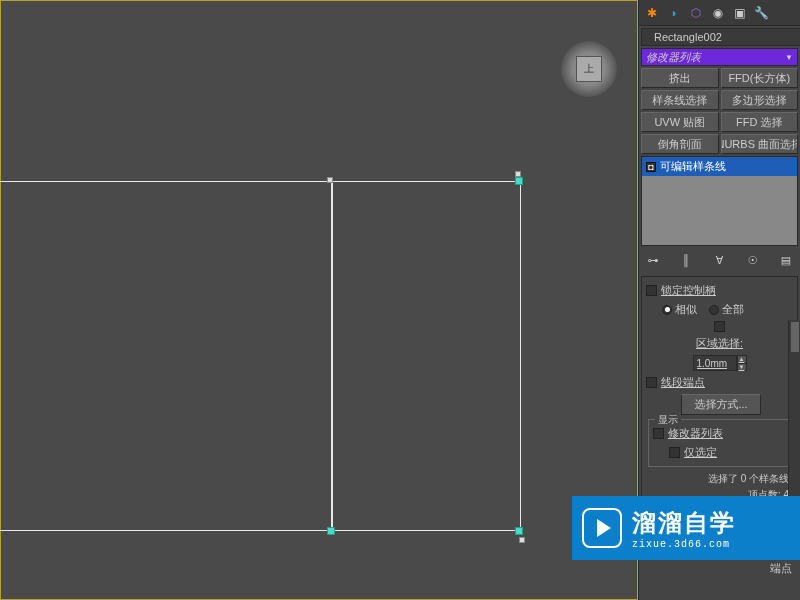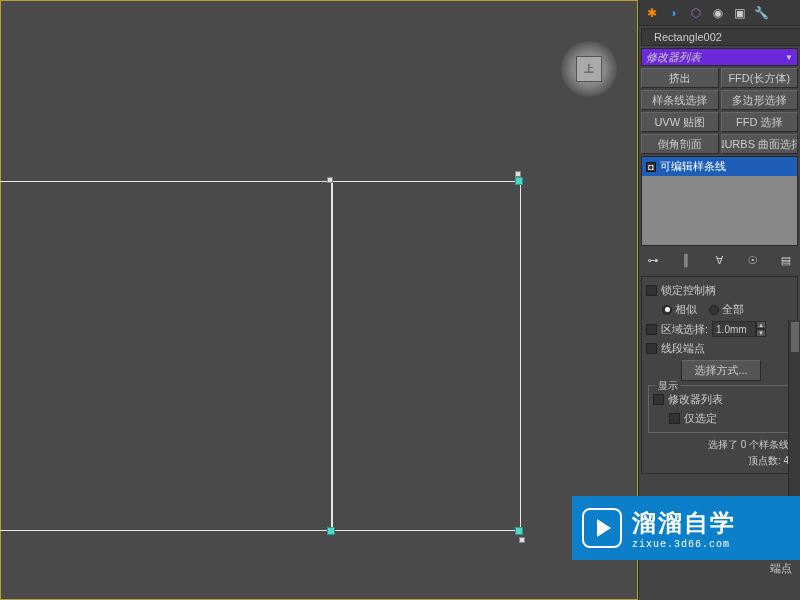--- a/index.html
+++ b/index.html
@@ -225,20 +225,21 @@
       background: #444;
       padding: 0 3px;
       font-size: 10px;
     }
     .checkbox-row {
       display: flex;
       align-items: center;
       gap: 4px;
       padding: 2px 0;
       font-size: 11px;
+      text-decoration: underline;
     }
     .checkbox {
       width: 11px;
       height: 11px;
       background: #333;
       border: 1px solid #222;
       display: inline-block;
     }
     .radio-row {
       display: flex;
@@ -260,20 +261,21 @@
       content: "";
       width: 5px;
       height: 5px;
       border-radius: 50%;
       background: #fff;
     }
     .spinner-row {
       display: flex;
       align-items: center;
       gap: 4px;
+      flex-direction: column;
     }
     .spinner {
       display: flex;
       align-items: flex-start;
       border-radius: 7px;
     }
     .spinner-field {
       width: 44px;
       background: #3a3a3a;
       border: 1px solid #2a2a2a;

